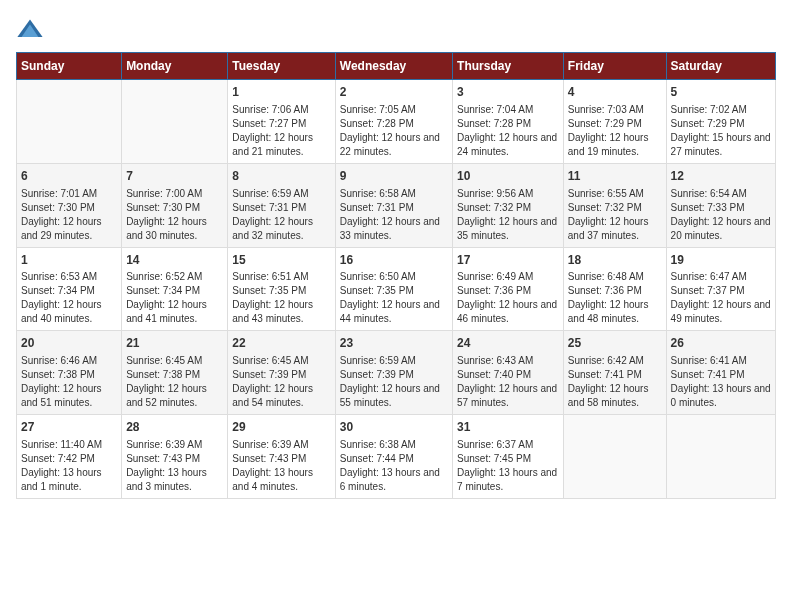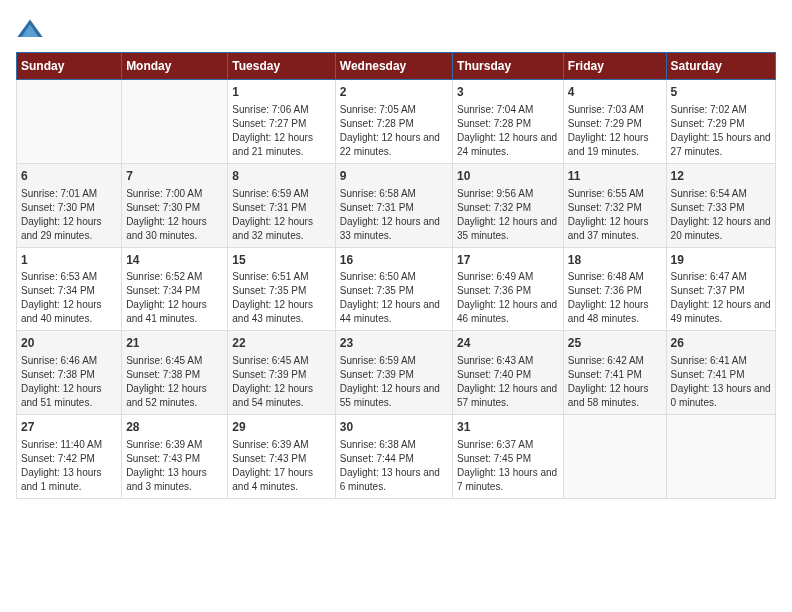--- a/index.html
+++ b/index.html
@@ -164,20 +164,20 @@
         <td><span class="day-num">21</span><span>Sunrise: 6:45 AM</span><br><span>Sunset: 7:38 PM</span><br><span>Daylight: 12 hours and 52 minutes.</span></td>
         <td><span class="day-num">22</span><span>Sunrise: 6:45 AM</span><br><span>Sunset: 7:39 PM</span><br><span>Daylight: 12 hours and 54 minutes.</span></td>
         <td><span class="day-num">23</span><span>Sunrise: 6:59 AM</span><br><span>Sunset: 7:39 PM</span><br><span>Daylight: 12 hours and 55 minutes.</span></td>
         <td><span class="day-num">24</span><span>Sunrise: 6:43 AM</span><br><span>Sunset: 7:40 PM</span><br><span>Daylight: 12 hours and 57 minutes.</span></td>
         <td><span class="day-num">25</span><span>Sunrise: 6:42 AM</span><br><span>Sunset: 7:41 PM</span><br><span>Daylight: 12 hours and 58 minutes.</span></td>
         <td><span class="day-num">26</span><span>Sunrise: 6:41 AM</span><br><span>Sunset: 7:41 PM</span><br><span>Daylight: 13 hours and 0 minutes.</span></td>
       </tr>
       <tr>
         <td><span class="day-num">27</span><span>Sunrise: 11:40 AM</span><br><span>Sunset: 7:42 PM</span><br><span>Daylight: 13 hours and 1 minute.</span></td>
         <td><span class="day-num">28</span><span>Sunrise: 6:39 AM</span><br><span>Sunset: 7:43 PM</span><br><span>Daylight: 13 hours and 3 minutes.</span></td>
-        <td><span class="day-num">29</span><span>Sunrise: 6:39 AM</span><br><span>Sunset: 7:43 PM</span><br><span>Daylight: 17 hours and 4 minutes.</span></td>
+        <td><span class="day-num">29</span><span>Sunrise: 6:39 AM</span><br><span>Sunset: 7:43 PM</span><br><span>Daylight: 13 hours and 4 minutes.</span></td>
         <td><span class="day-num">30</span><span>Sunrise: 6:38 AM</span><br><span>Sunset: 7:44 PM</span><br><span>Daylight: 13 hours and 6 minutes.</span></td>
         <td><span class="day-num">31</span><span>Sunrise: 6:37 AM</span><br><span>Sunset: 7:45 PM</span><br><span>Daylight: 13 hours and 7 minutes.</span></td>
         <td class="empty"></td>
         <td class="empty"></td>
       </tr>
     </tbody>
 </table>
 
 </body></html>

